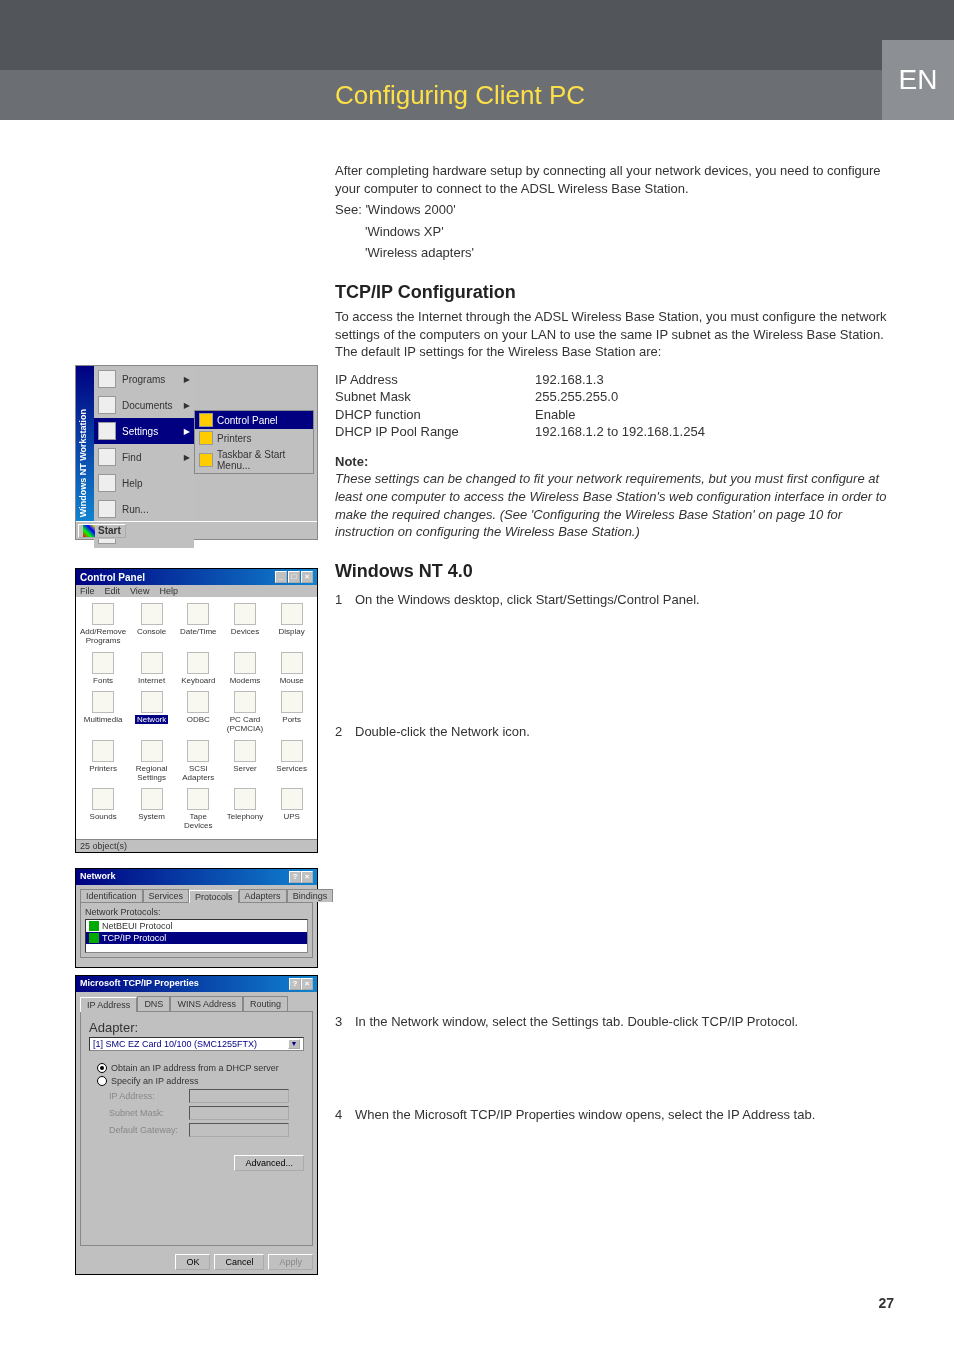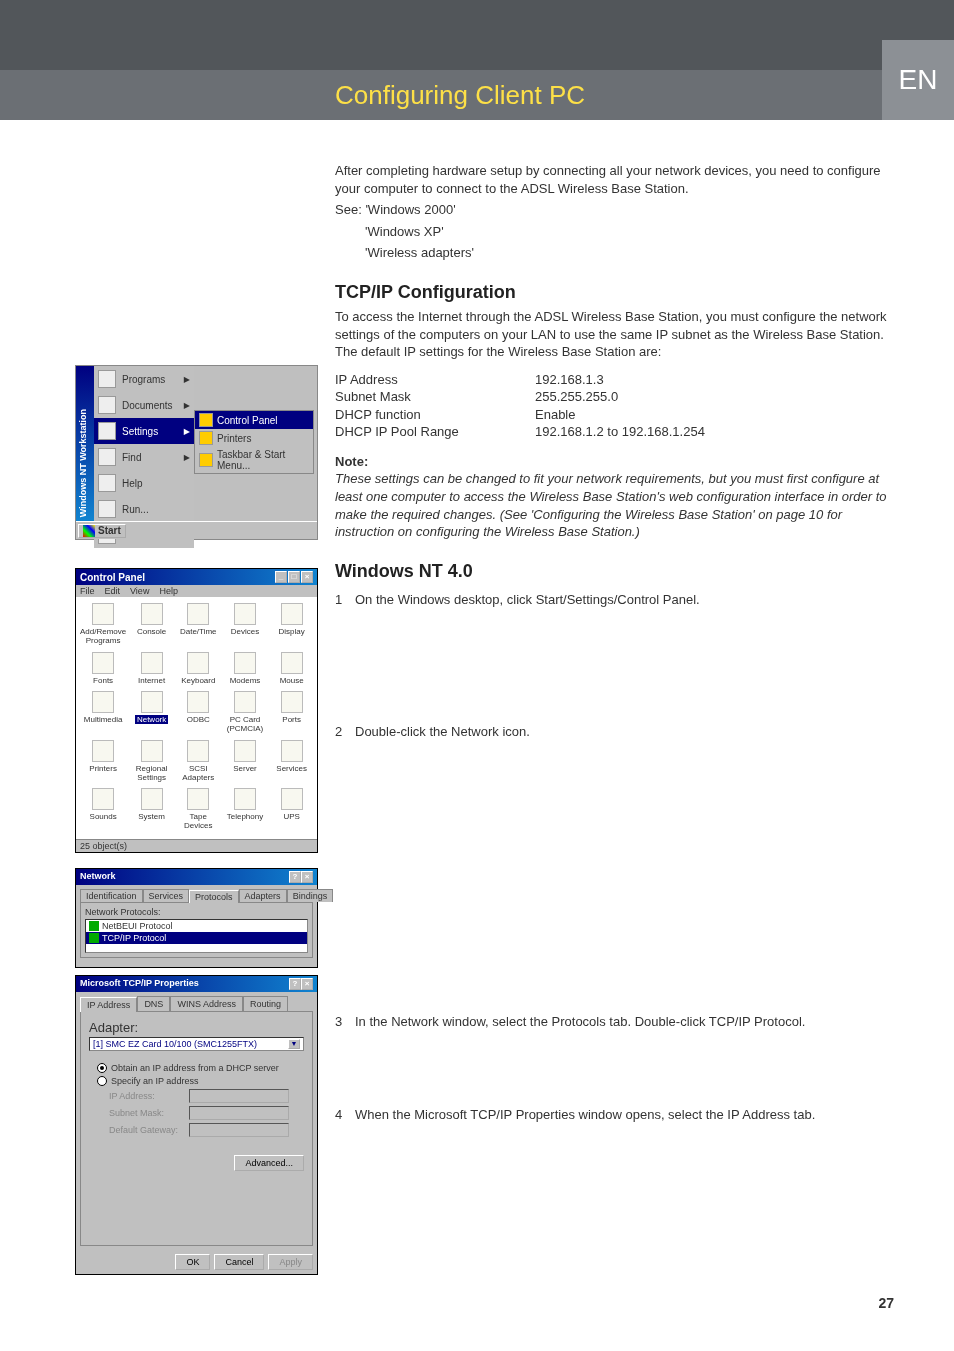--- a/index.html
+++ b/index.html
@@ -409,21 +409,21 @@
     <div class="step-body">On the Windows desktop, click Start/Settings/Control Panel.</div>
   </div>
 
   <div class="step" style="margin-top:115px">
     <div class="step-num">2</div>
     <div class="step-body">Double-click the Network icon.</div>
   </div>
 
   <div class="step" style="margin-top:272px">
     <div class="step-num">3</div>
-    <div class="step-body">In the Network window, select the Protocols tab. Double-click TCP/IP Protocol.</div>
+    <div class="step-body">In the Network window, select the Settings tab. Double-click TCP/IP Protocol.</div>
   </div>
 
   <div class="step" style="margin-top:75px">
     <div class="step-num">4</div>
     <div class="step-body">When the Microsoft TCP/IP Properties window opens, select the IP Address tab.</div>
   </div>
 </div>
 
 <div class="left-col fig1">
   <div class="startmenu">

